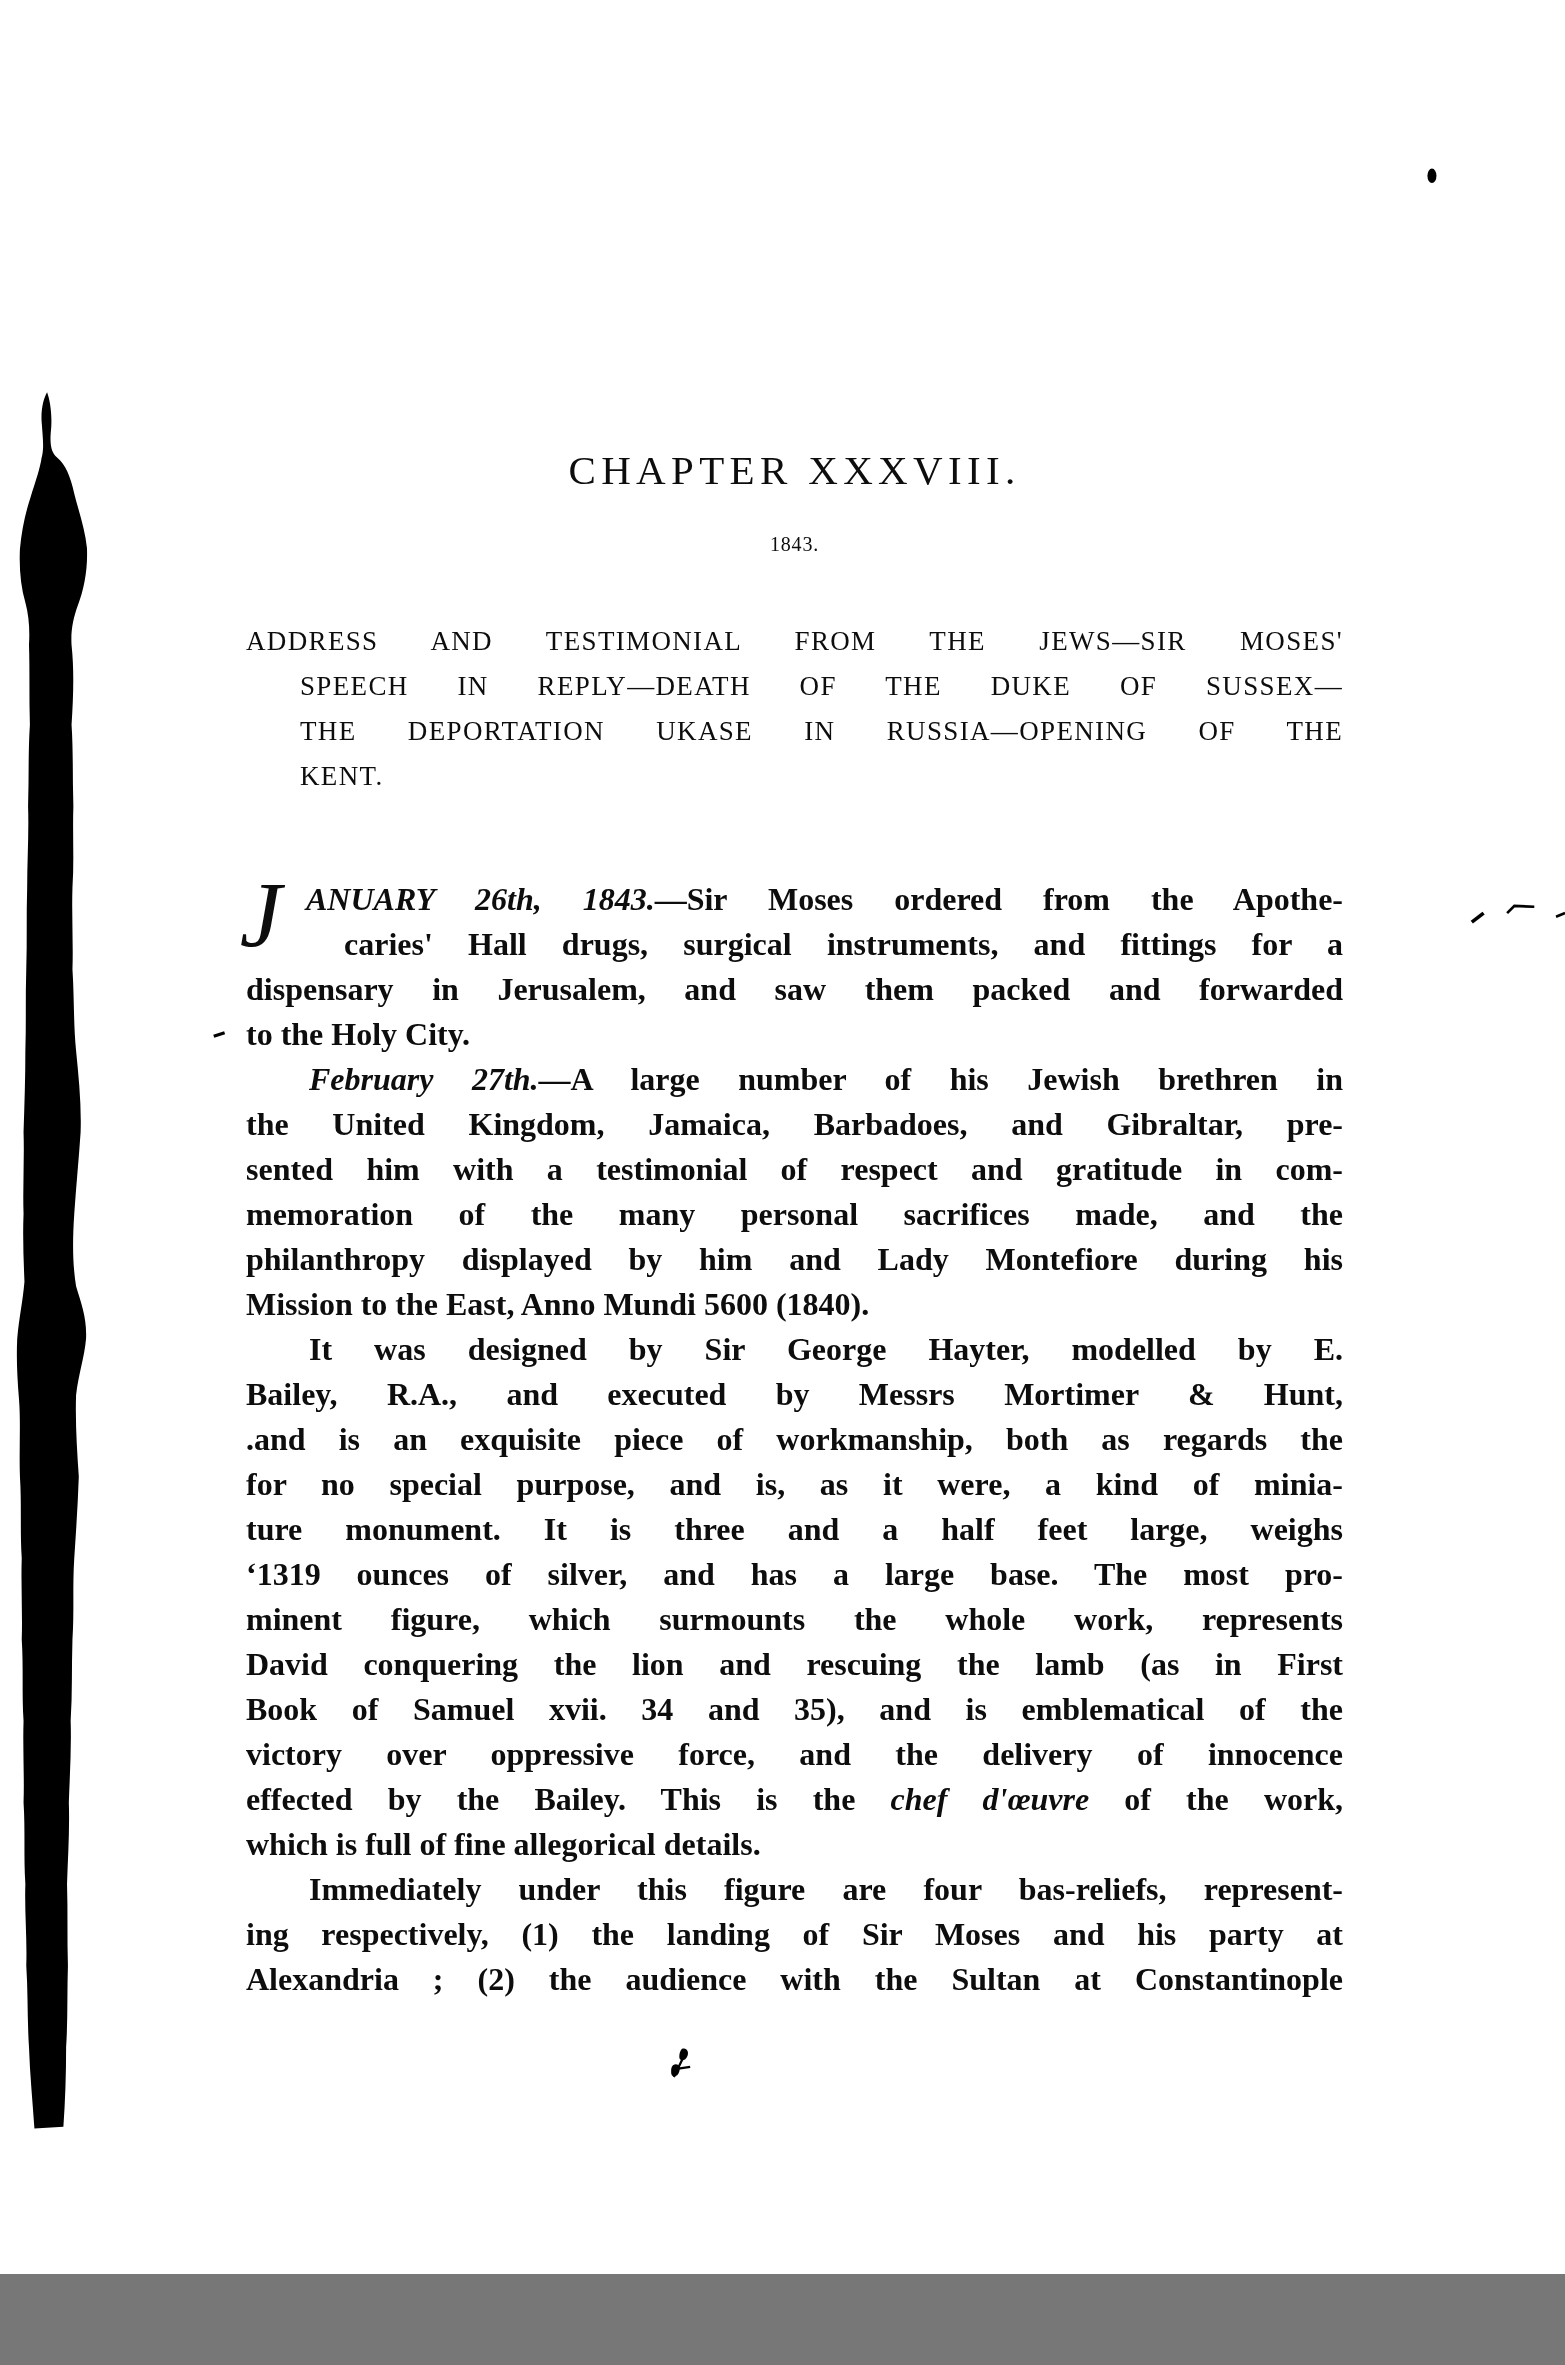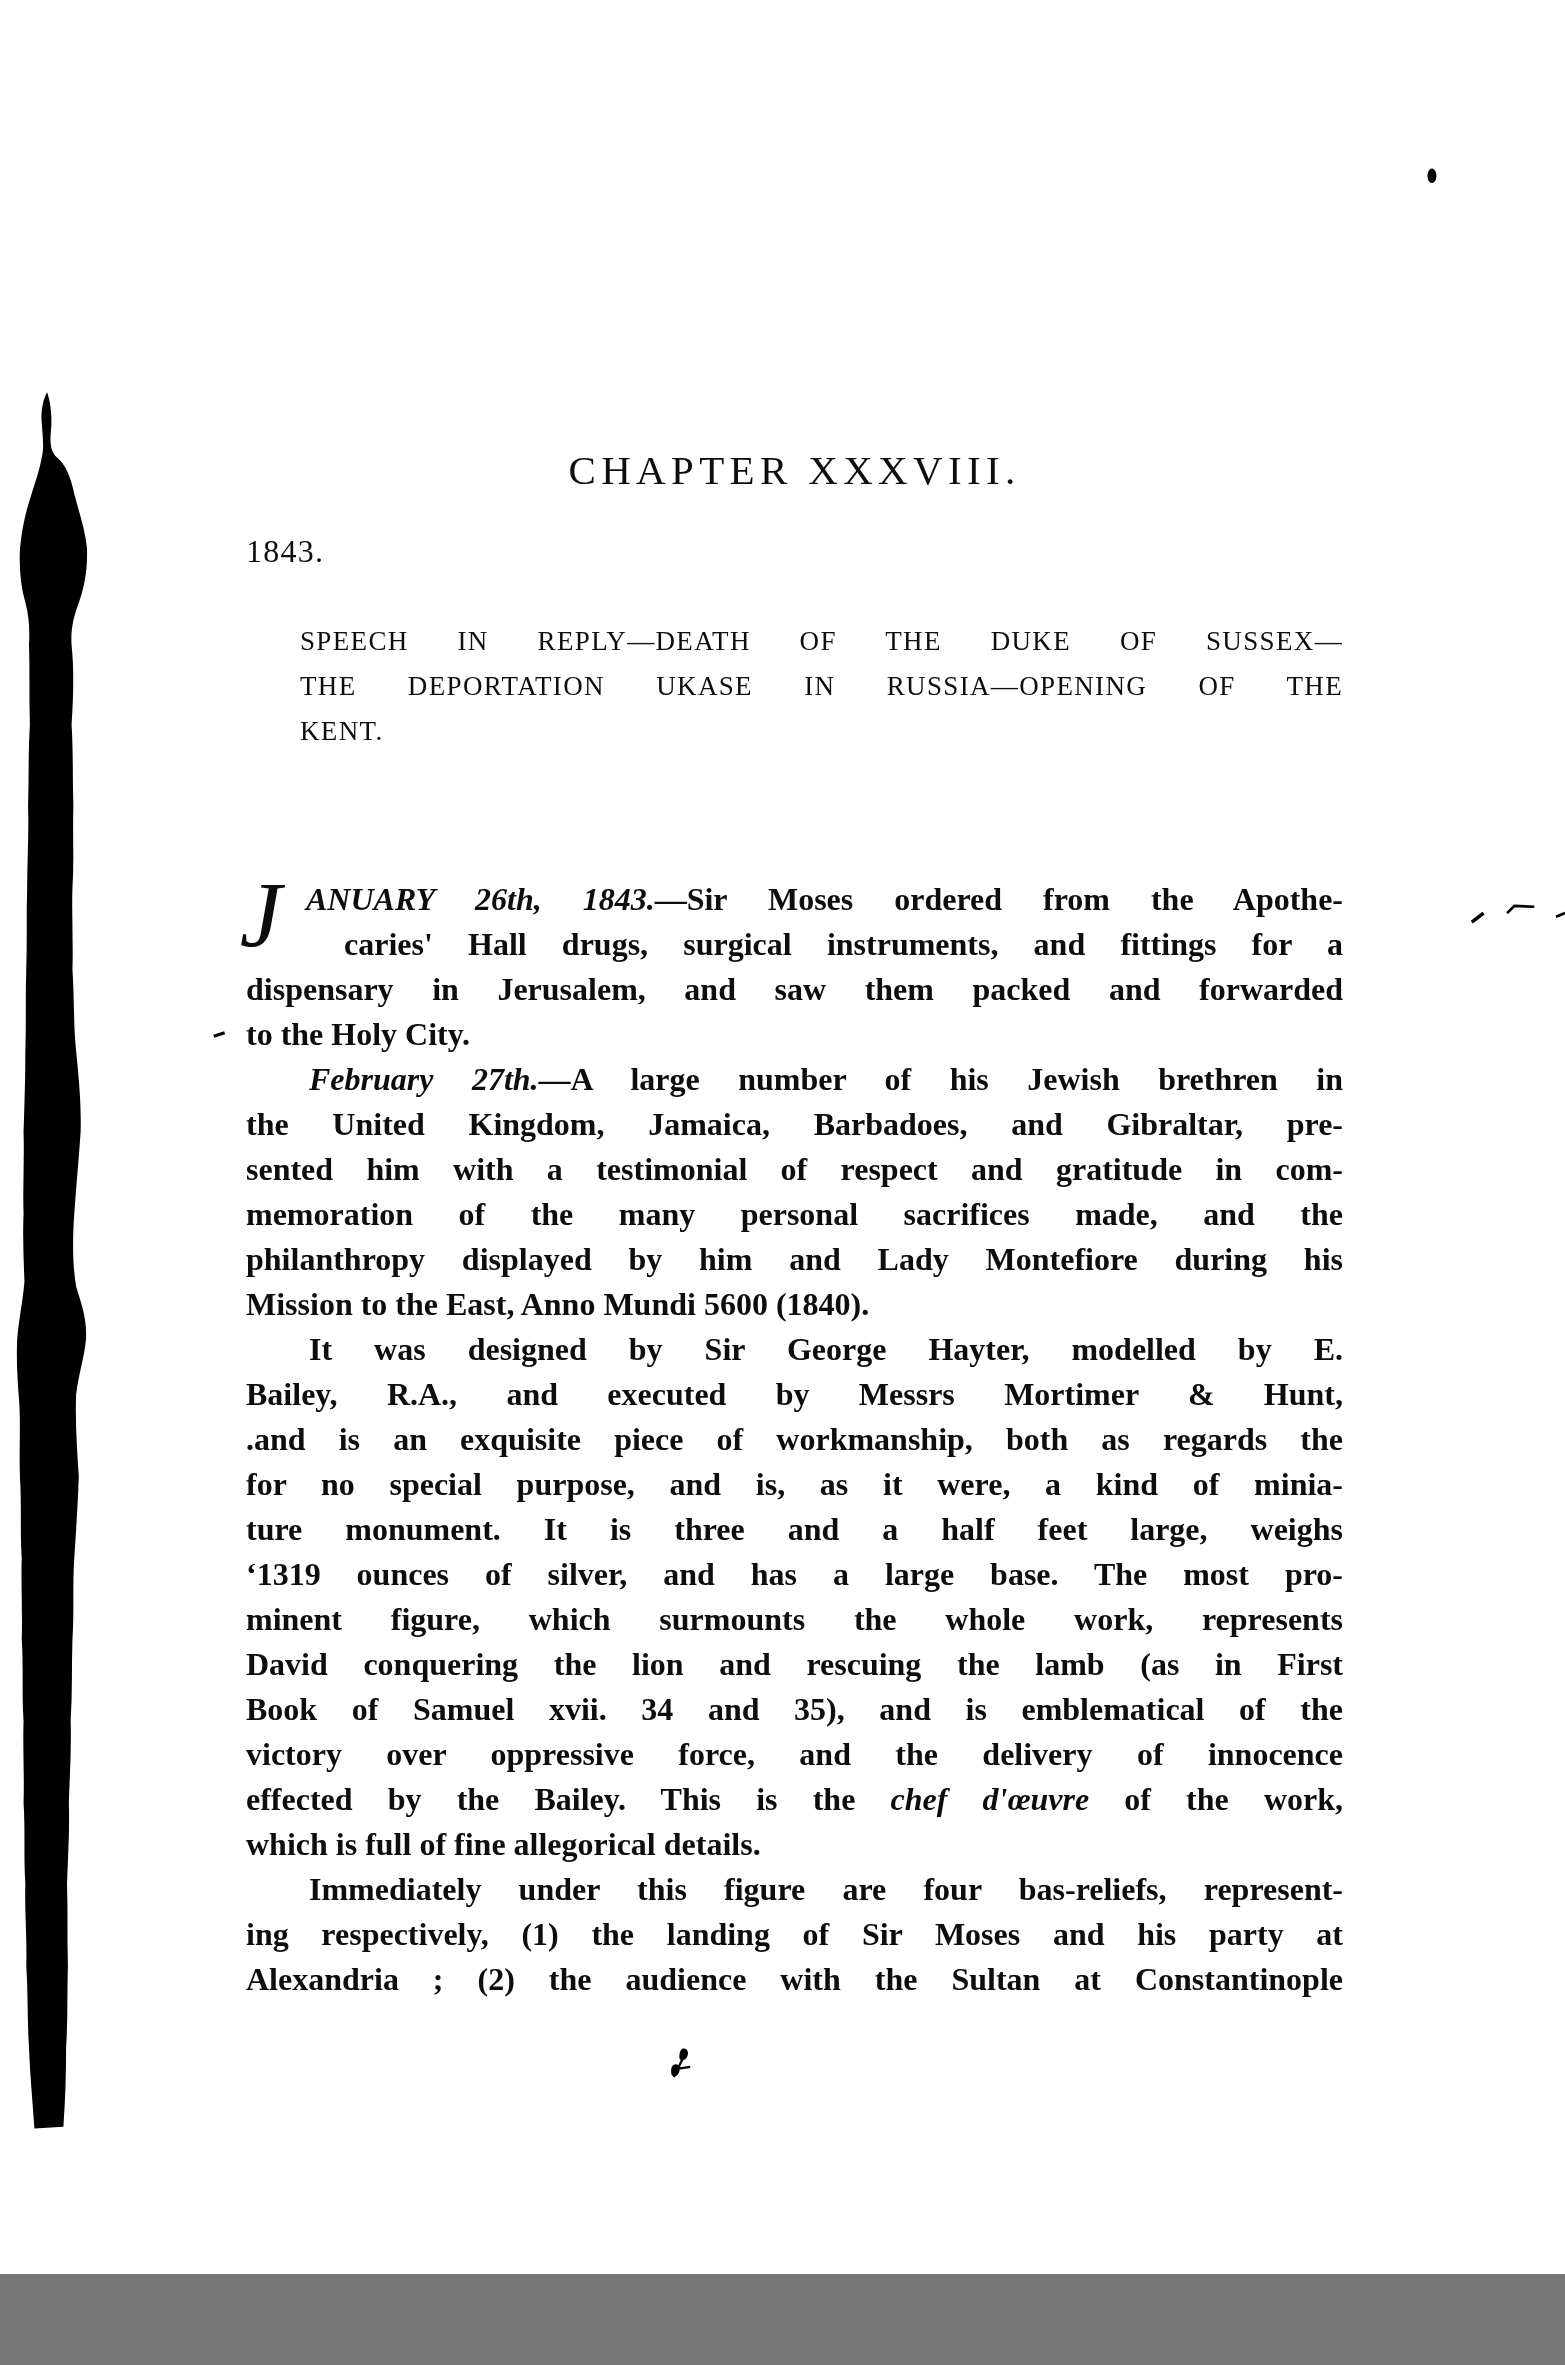--- a/index.html
+++ b/index.html
@@ -23,22 +23,22 @@
 
   .chapter-title {
     top: 446px;
     text-align: center;
     font-size: 41px;
     letter-spacing: 0.13em;
     white-space: nowrap;
   }
   .chapter-year {
     top: 533px;
-    text-align: left;
-    font-size: 32px;
+    text-align: center;
+    font-size: 20px;
     letter-spacing: 0.04em;
   }
 
   .summary {
     top: 619px;
     font-size: 27px;
     line-height: 45px;
     letter-spacing: 0.05em;
   }
   .sum-line { text-align: justify; text-align-last: justify; -moz-text-align-last: justify; }
@@ -110,20 +110,21 @@
       <path fill="#000" d="M753,2262 c5,-2 8,3 6,8 c-2,6 -9,6 -9,1 c0,-4 1,-7 3,-9 z"></path>
       <path fill="#000" d="M743,2280 c5,-3 9,1 7,7 c-2,7 -9,7 -9,1 c0,-4 0,-6 2,-8 z"></path>
       <path fill="none" stroke="#000" stroke-width="2.5" d="M757,2266 L744,2293 M747,2284 L762,2282"></path>
     </g>
   </svg>
 
   <div class="col chapter-title">CHAPTER XXXVIII.</div>
   <div class="col chapter-year">1843.</div>
 
   <div class="col summary">
+    <div class="sum-line">ADDRESS AND TESTIMONIAL FROM THE JEWS—SIR MOSES'</div>
     <div class="sum-line indent">SPEECH IN REPLY—DEATH OF THE DUKE OF SUSSEX—</div>
     <div class="sum-line indent">THE DEPORTATION UKASE IN RUSSIA—OPENING OF THE</div>
     <div class="sum-line indent last">KENT.</div>
   </div>
 
   <div class="col body-block">
 
     <div class="para">
       <span class="dropcap">J</span>
       <div class="line j1"><span class="it">ANUARY 26th, 1843.</span><span>—Sir Moses ordered from the Apothe-</span></div>

